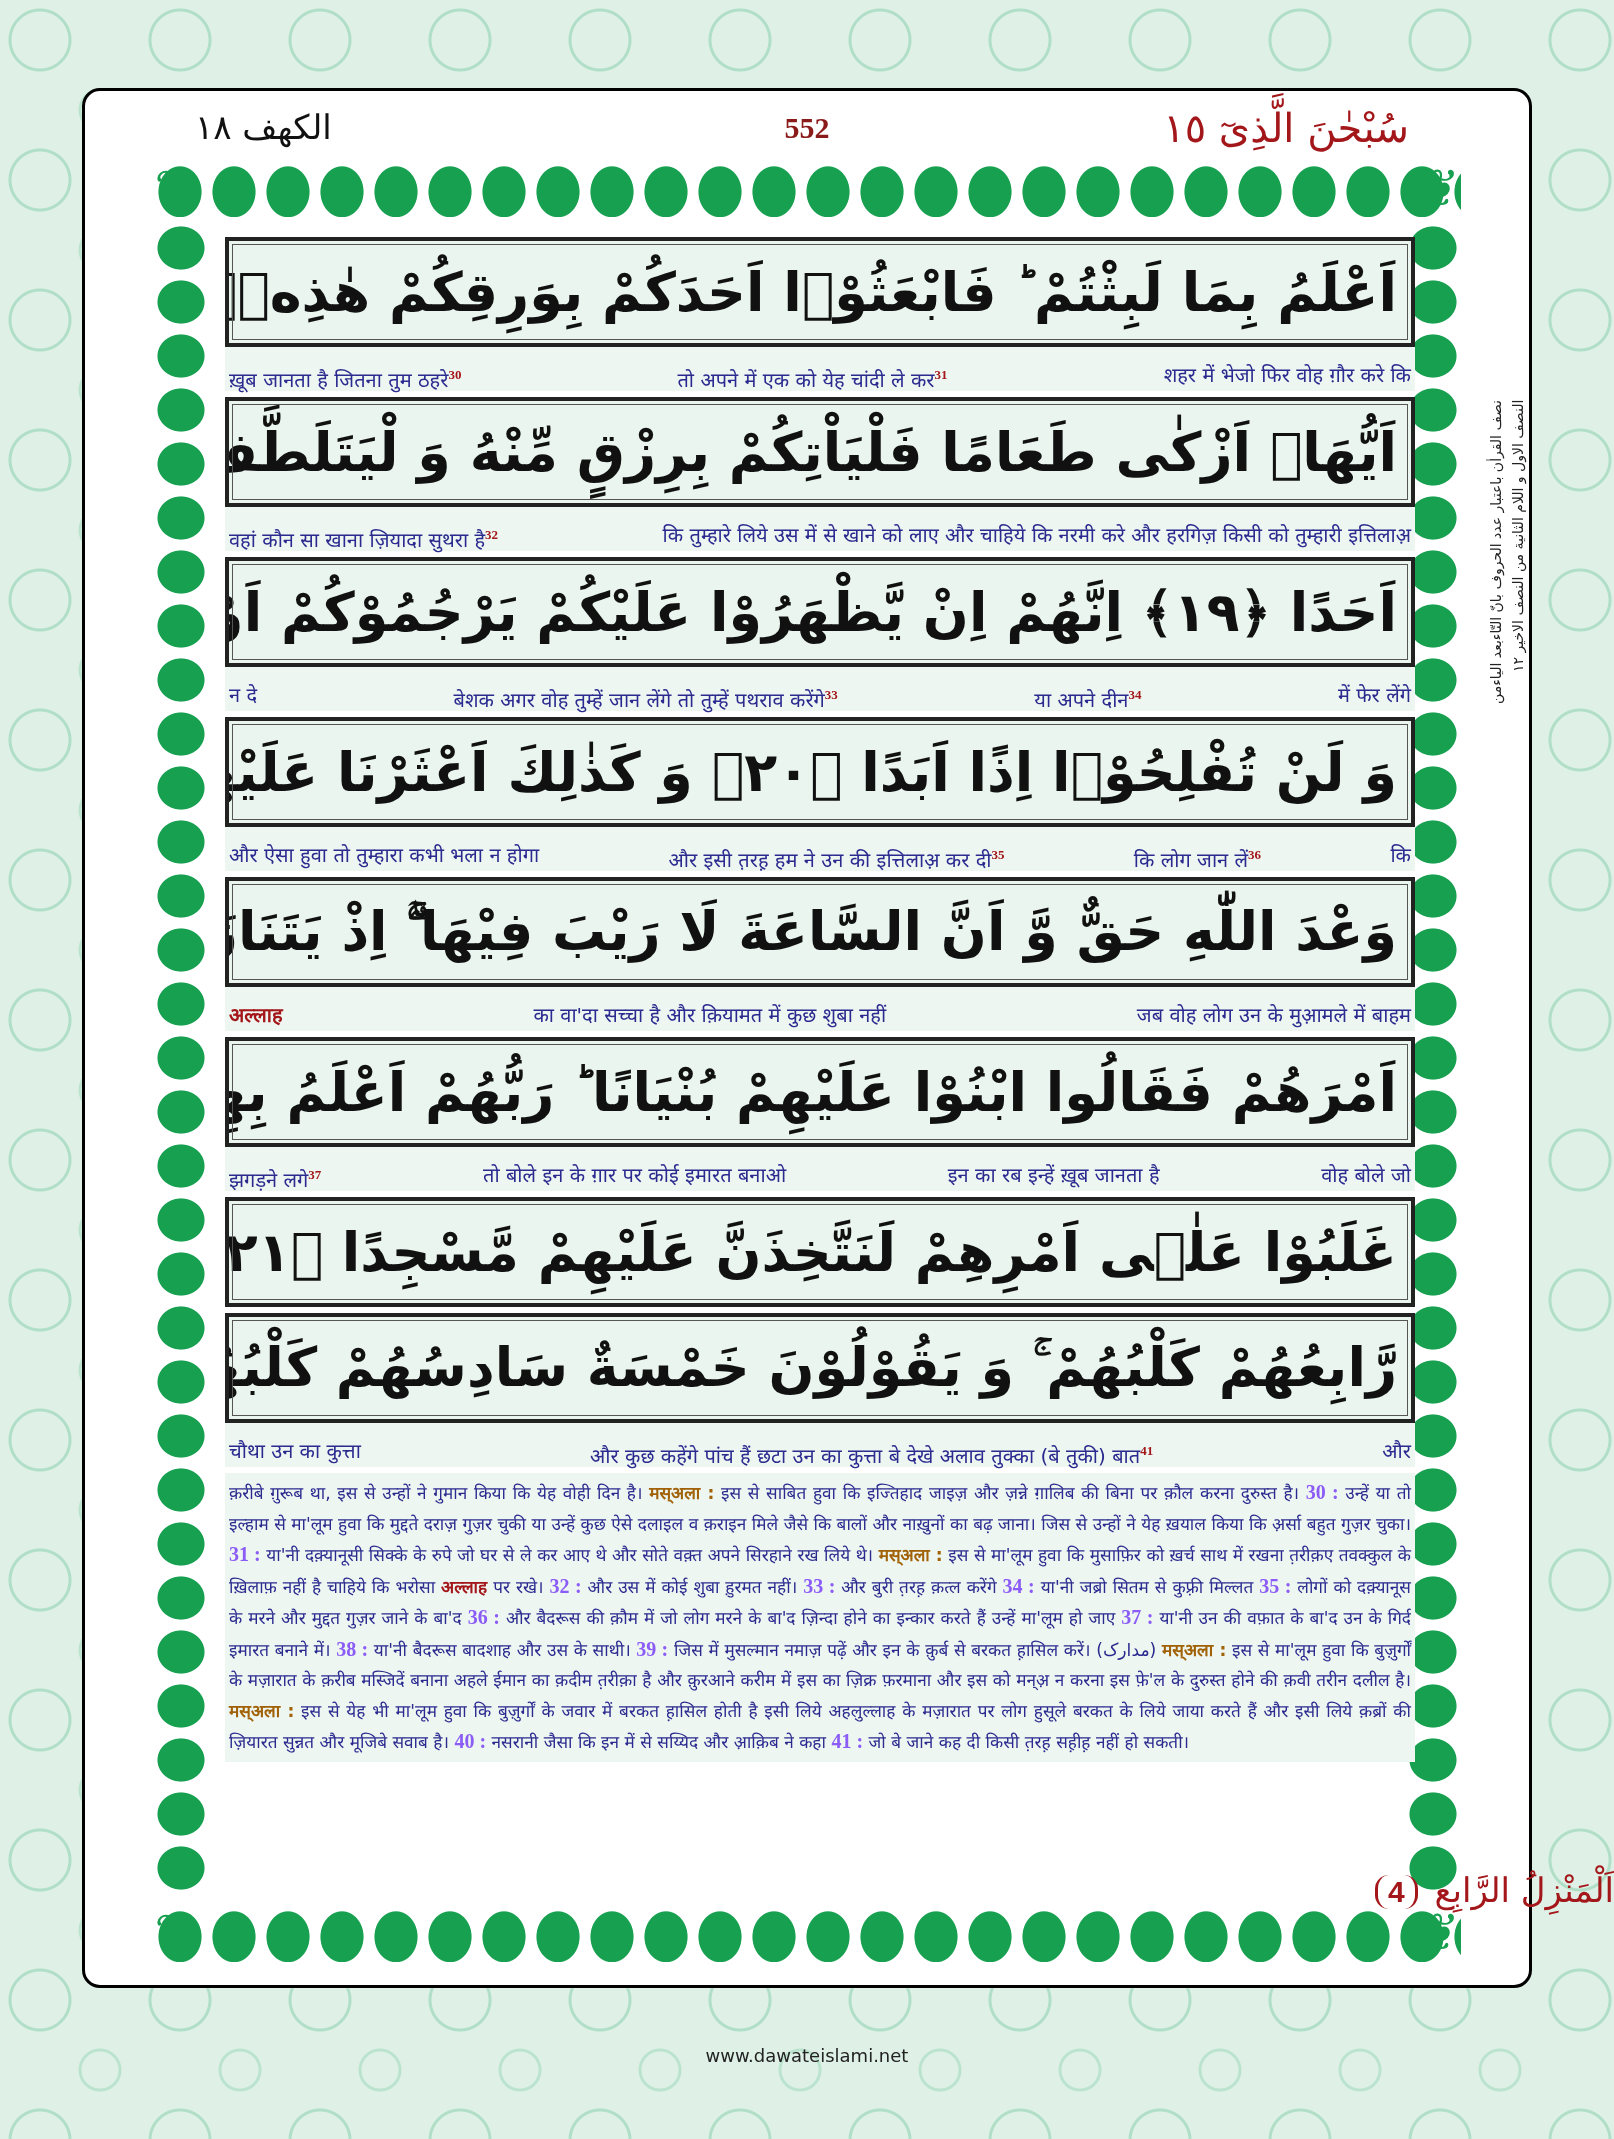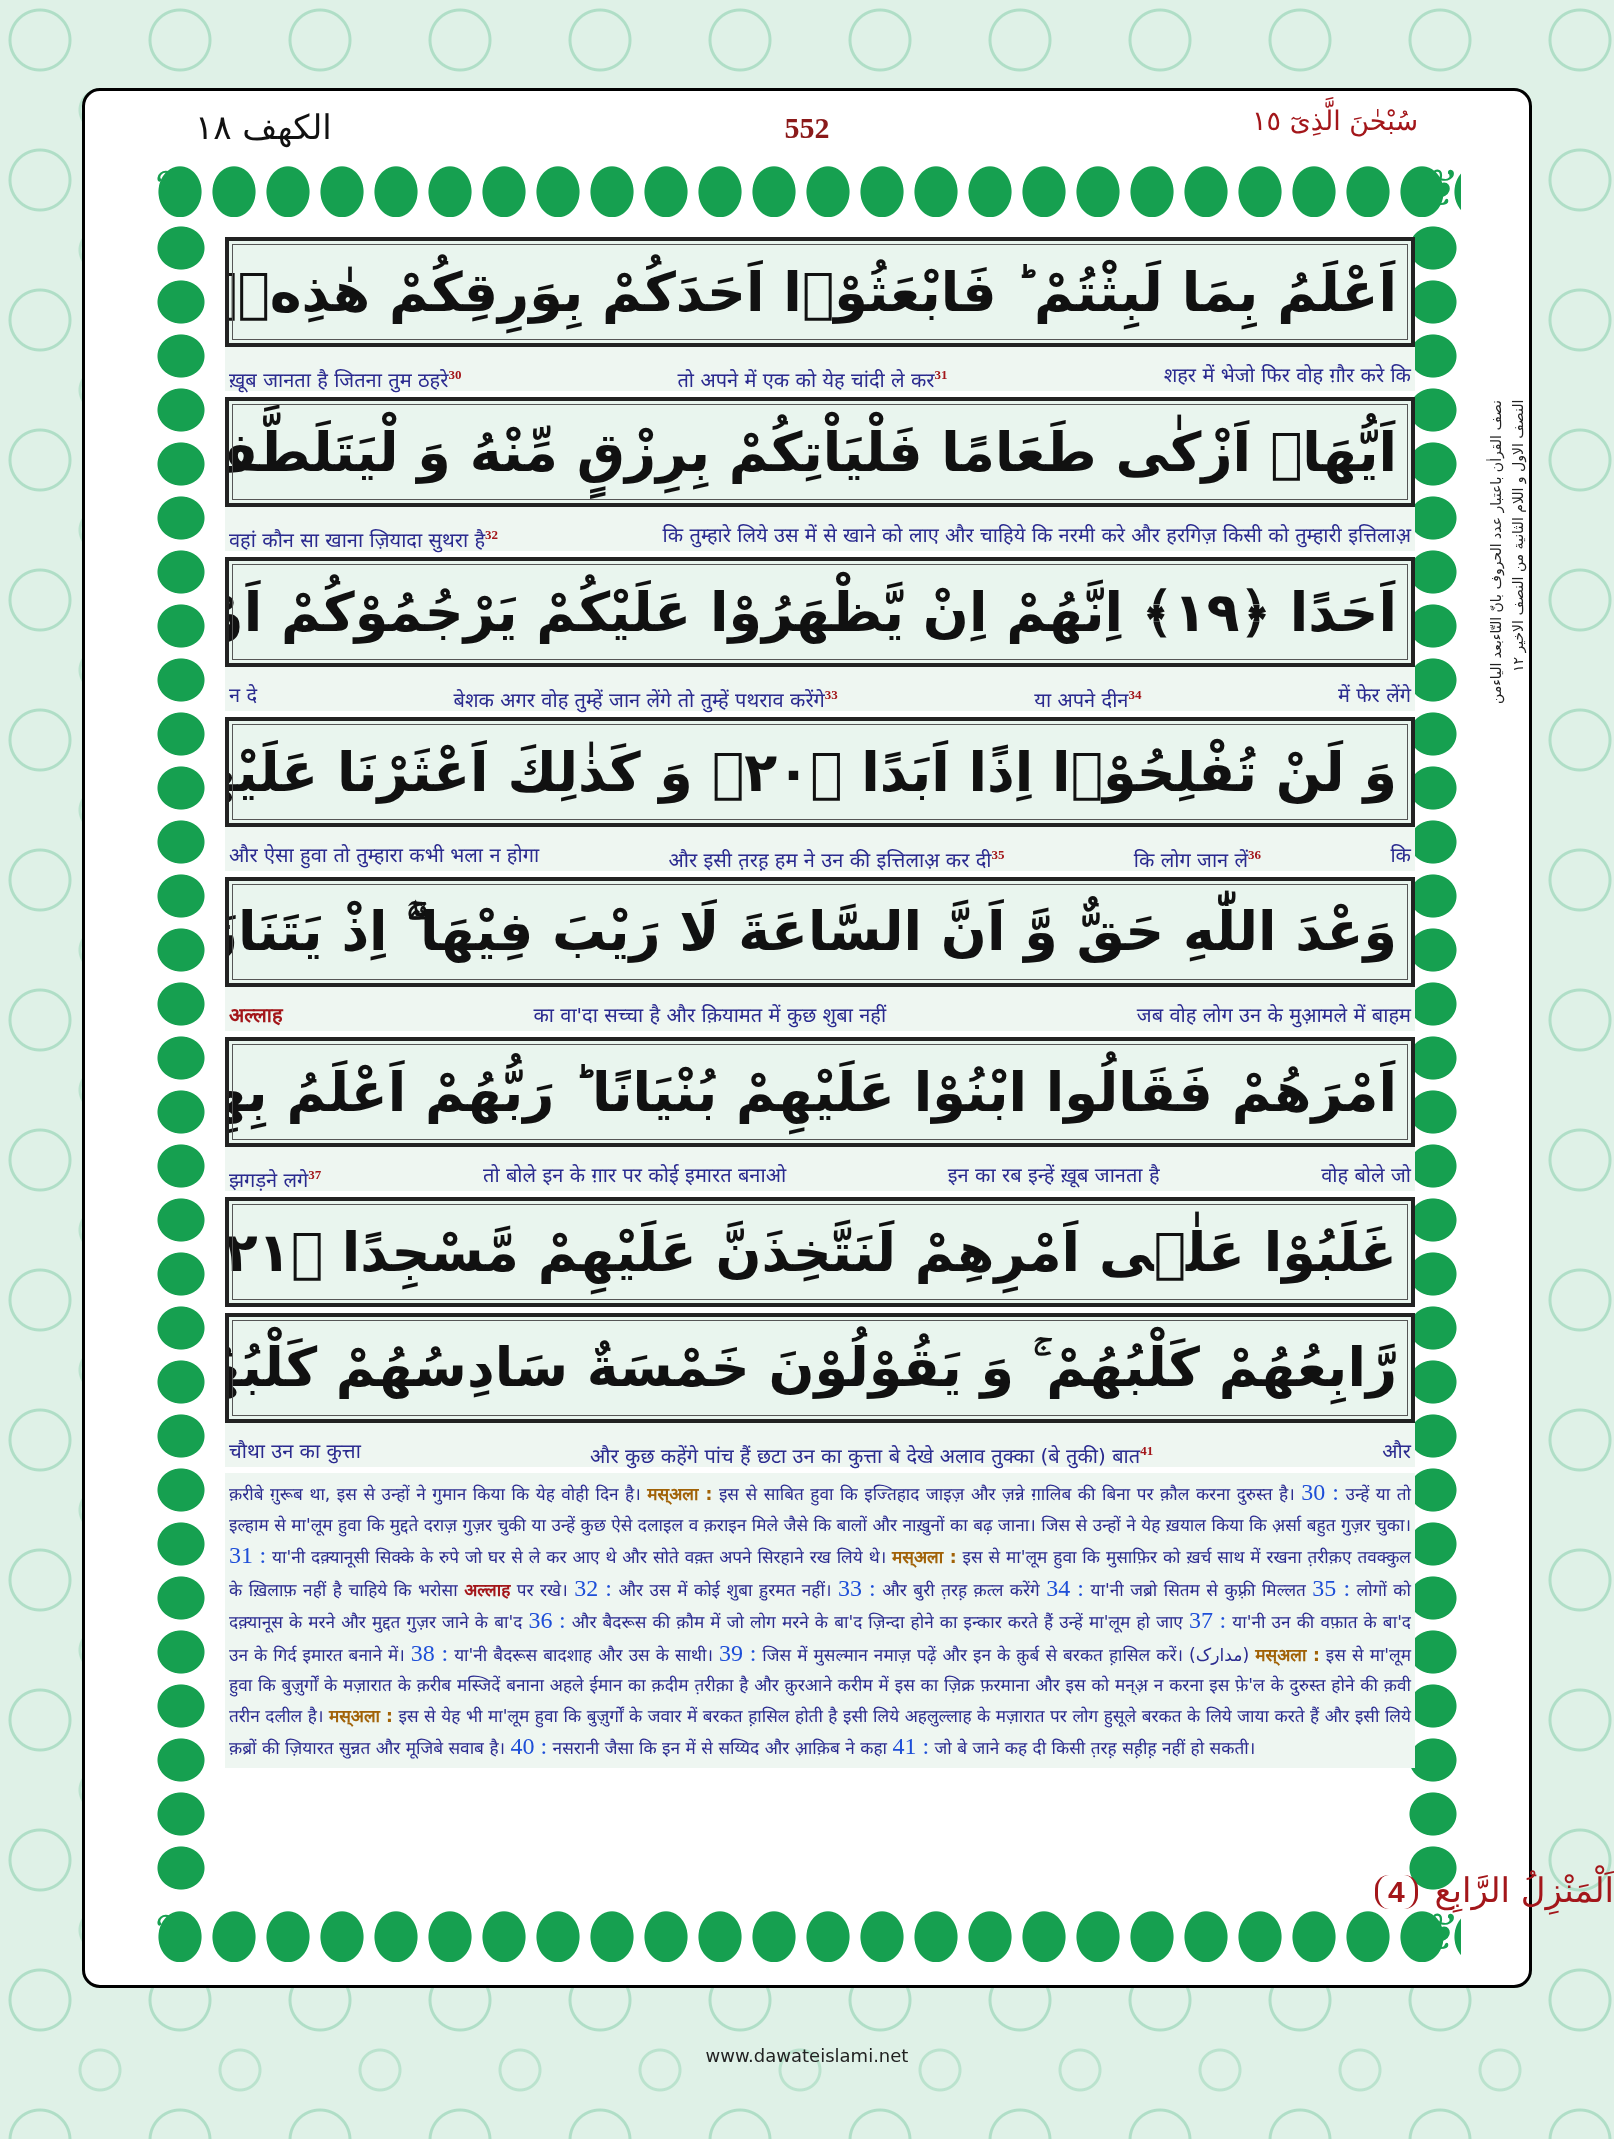--- a/index.html
+++ b/index.html
@@ -27,22 +27,22 @@
   .hdr-left {
     position: absolute; left: 110px; top: 16px;
     font-family: "DejaVu Serif", serif; font-size: 34px; color: #111;
     direction: rtl;
   }
   .hdr-center {
     position: absolute; left: 0; right: 0; top: 20px; text-align: center;
     font-family: "Liberation Serif", serif; font-weight: bold; font-size: 30px; color: #8b1a1a;
   }
   .hdr-right {
-    position: absolute; right: 111px; top: 14px;
-    font-family: "DejaVu Serif", serif; font-size: 27px; color: #a3161a;
+    position: absolute; right: 120px; top: 14px;
+    font-family: "DejaVu Serif", serif; font-size: 40px; color: #a3161a;
     direction: rtl;
   }
   
   .orn-row {
     position: absolute; height: 56px;
     background-image:
       radial-gradient(ellipse 22px 26px at 50% 55%, #16a050 0 96%, transparent 100%),
       radial-gradient(ellipse 6px 14px at 50% 55%, #ffffff 0 90%, transparent 100%);
     background-size: 54px 56px;
     background-repeat: repeat-x;
@@ -112,21 +112,21 @@
   .commentary {
     margin-top: 6px;
     background: #eef6f1;
     padding: 4px 4px;
     font-family: "DejaVu Sans", sans-serif;
     font-size: 17.2px;
     line-height: 30.5px;
     color: #2a2a8f;
     text-align: justify;
   }
-  .commentary .num { color: #1d4ed8; font-weight: normal; font-family: "Liberation Serif", serif; font-size: 24px; }
+  .commentary .num { color: #8b5cf6; font-weight: bold; font-family: "Liberation Serif", serif; font-size: 20px; }
   .commentary .masala { color: #a16207; font-weight: bold; }
 
   .side-note {
     position: absolute; left: 1485px; top: 400px;
     width: 80px; height: 470px;
     writing-mode: vertical-rl;
     transform: rotate(180deg);
     font-family: "DejaVu Sans", sans-serif;
     font-size: 14px; color: #222; line-height: 22px;
     direction: rtl;

